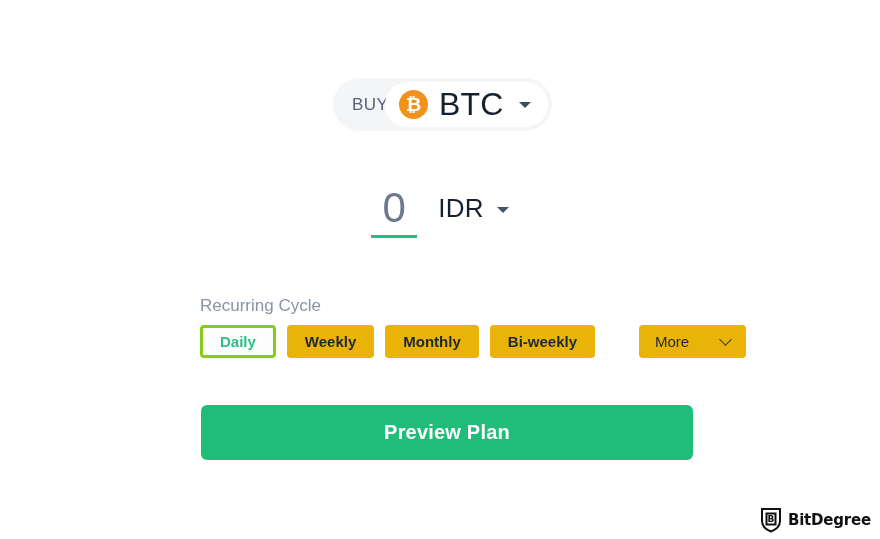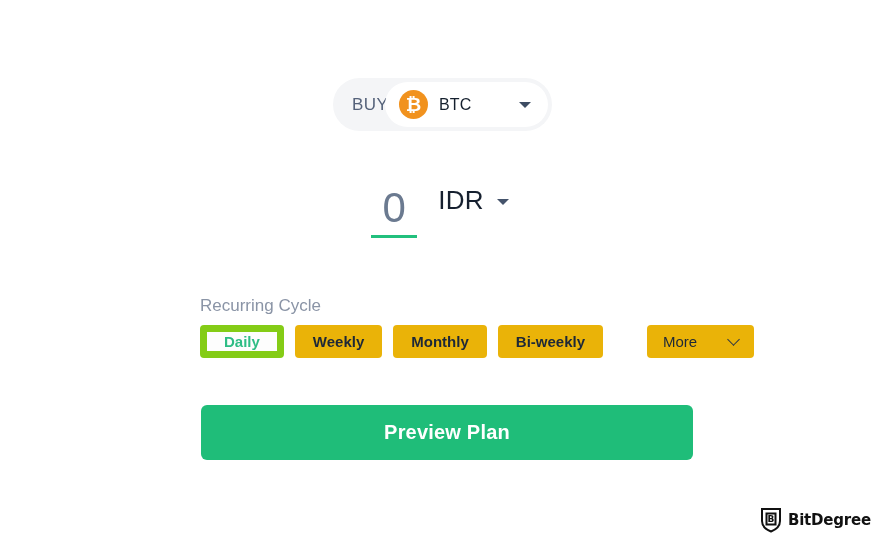--- a/index.html
+++ b/index.html
@@ -63,21 +63,21 @@
     display: flex;
     align-items: center;
     justify-content: center;
     color: #ffffff;
     font-size: 19px;
     font-weight: bold;
     line-height: 1;
     font-family: "DejaVu Sans", sans-serif;
   }
   .asset-symbol {
-    font-size: 16px;
+    font-size: 32px;
     color: #15202e;
     margin-left: 11px;
     letter-spacing: 0.2px;
     white-space: nowrap;
   }
   .caret-tri {
     width: 0;
     height: 0;
     border-left: 6px solid transparent;
     border-right: 6px solid transparent;
@@ -114,20 +114,21 @@
   .amount-underline {
     width: 46px;
     height: 3px;
     background: #22c07d;
     margin-top: 4px;
   }
   .currency-group {
     display: flex;
     align-items: center;
     margin-left: 21px;
+    margin-top: 8px;
     justify-content: center;
   }
   .currency-code {
     font-size: 26px;
     color: #16202f;
     letter-spacing: 0.3px;
   }
   .currency-caret {
     width: 0;
     height: 0;
@@ -165,21 +166,21 @@
     justify-content: center;
     font-size: 15px;
     color: #1d2838;
     font-weight: 600;
     margin-right: 11px;
     white-space: nowrap;
     cursor: pointer;
   }
   .chip.selected {
     background: #fdfdfd;
-    border: 7px solid #84cc16;
+    border: 3px solid #84cc16;
     color: #2ebd85;
   }
   .chip.more {
     margin-left: 33px;
     margin-right: 0;
     padding: 0 15px;
     font-weight: 400;
     gap: 24px;
   }
   .chev {

